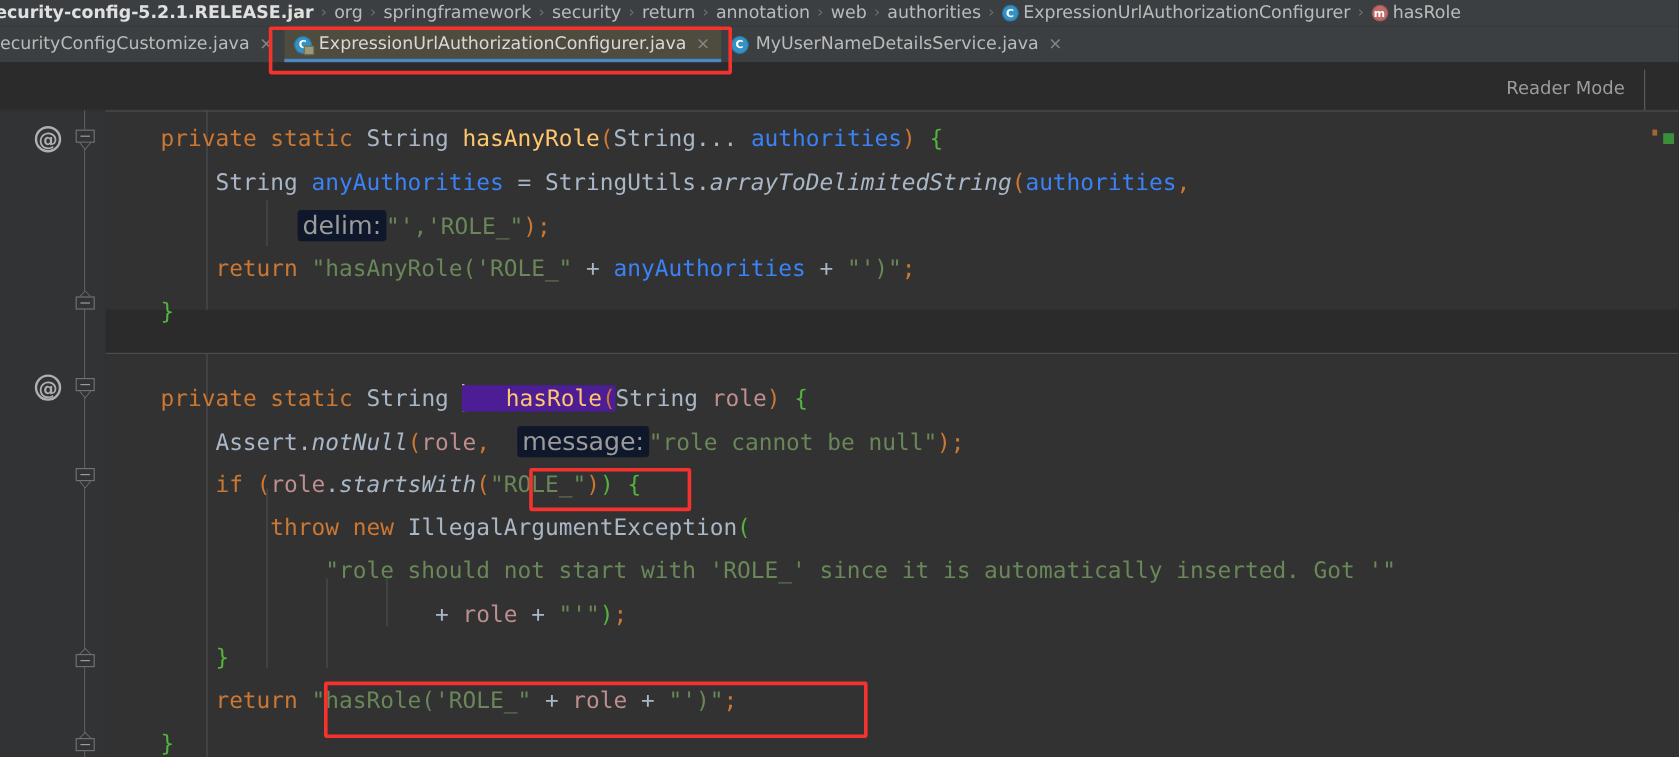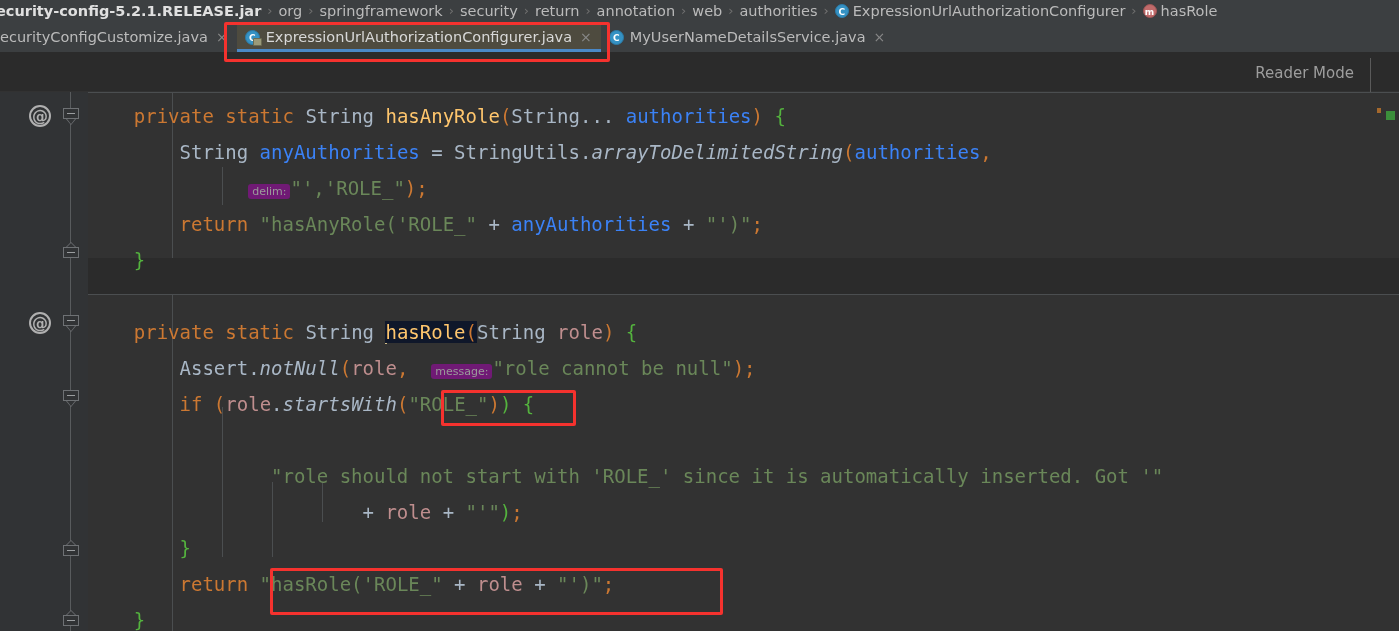--- a/index.html
+++ b/index.html
@@ -177,27 +177,27 @@
   .meth    { color: #ffc66d; text-align: center; }
   .methi   { color: #a9b7c6; font-style: italic; text-align: center; }
   .param   { color: #3b82f6; margin-top: 20px; }
   .str     { color: #6a8759; }
   .paren   { color: #cc7832; }
   .brace   { color: #54b33e; }
   .varname { color: #bf8e8e; }
   .plain   { color: #a9b7c6; }
 
   .hint {
-    background: #701a75; color: #9b9b9b;
+    background: #0f172a; color: #9b9b9b;
     border-radius: 3px; padding: 1px 4px;
     font-family: "DejaVu Sans", "Liberation Sans", sans-serif;
-    font-size: 11px;
+    font-size: 21px;
     margin-top: 14px;
   }
-  .ident-hl { background: #0f172a; }
+  .ident-hl { background: #4c1d95; padding-left: 36px; }
 
   .caret {
     display: inline-block; width: 2px; height: 23px;
     background: #d4c08a; vertical-align: -5px; margin-right: -2px;
   }
 
   
   .redbox {
     position: absolute; border: 3px solid #f5322e; border-radius: 2px;
     pointer-events: none;
@@ -323,20 +323,21 @@
       <div class="line" style="top:150px;"><span class="txt"><span class="plain">    </span><span class="brace">}</span></span></div>
 
       <div class="line" style="top:186px;"><span class="txt"></span></div>
 
       <div class="line" style="top:222px;"><span class="txt"><span class="plain">    </span><span class="kw">private</span><span class="plain"> </span><span class="kw">static</span><span class="plain"> </span><span class="type">String</span><span class="plain"> </span><span class="caret"></span><span class="ident-hl"><span class="meth">hasRole</span><span class="paren">(</span></span><span class="type">String</span><span class="plain"> </span><span class="varname">role</span><span class="paren">)</span><span class="plain"> </span><span class="brace">{</span></span></div>
 
       <div class="line" style="top:258px;"><span class="txt"><span class="plain">        </span><span class="type">Assert</span><span class="plain">.</span><span class="methi">notNull</span><span class="paren">(</span><span class="varname">role</span><span class="paren">,</span><span class="plain">  </span><span class="hint">message:</span><span class="str">"role cannot be null"</span><span class="paren">)</span><span class="kw">;</span></span></div>
 
       <div class="line" style="top:294px;"><span class="txt"><span class="plain">        </span><span class="kw">if</span><span class="plain"> </span><span class="paren">(</span><span class="varname">role</span><span class="plain">.</span><span class="methi">startsWith</span><span class="paren">(</span><span class="str">"ROLE_"</span><span class="paren">)</span><span class="brace">)</span><span class="plain"> </span><span class="brace">{</span></span></div>
 
+      <div class="line" style="top:330px;"><span class="txt"><span class="plain">            </span><span class="kw">throw</span><span class="plain"> </span><span class="kw">new</span><span class="plain"> </span><span class="type">IllegalArgumentException</span><span class="brace">(</span></span></div>
 
       <div class="line" style="top:366px;"><span class="txt"><span class="plain">                </span><span class="str">"role should not start with 'ROLE_' since it is automatically inserted. Got '"</span></span></div>
 
       <div class="line" style="top:402px;"><span class="txt"><span class="plain">                        + </span><span class="varname">role</span><span class="plain"> + </span><span class="str">"'"</span><span class="brace">)</span><span class="kw">;</span></span></div>
 
       <div class="line" style="top:438px;"><span class="txt"><span class="plain">        </span><span class="brace">}</span></span></div>
 
       <div class="line" style="top:474px;"><span class="txt"><span class="plain">        </span><span class="kw">return</span><span class="plain"> </span><span class="str">"hasRole('ROLE_"</span><span class="plain"> + </span><span class="varname">role</span><span class="plain"> + </span><span class="str">"')"</span><span class="kw">;</span></span></div>
 
       <div class="line" style="top:510px;"><span class="txt"><span class="plain">    </span><span class="brace">}</span></span></div>

